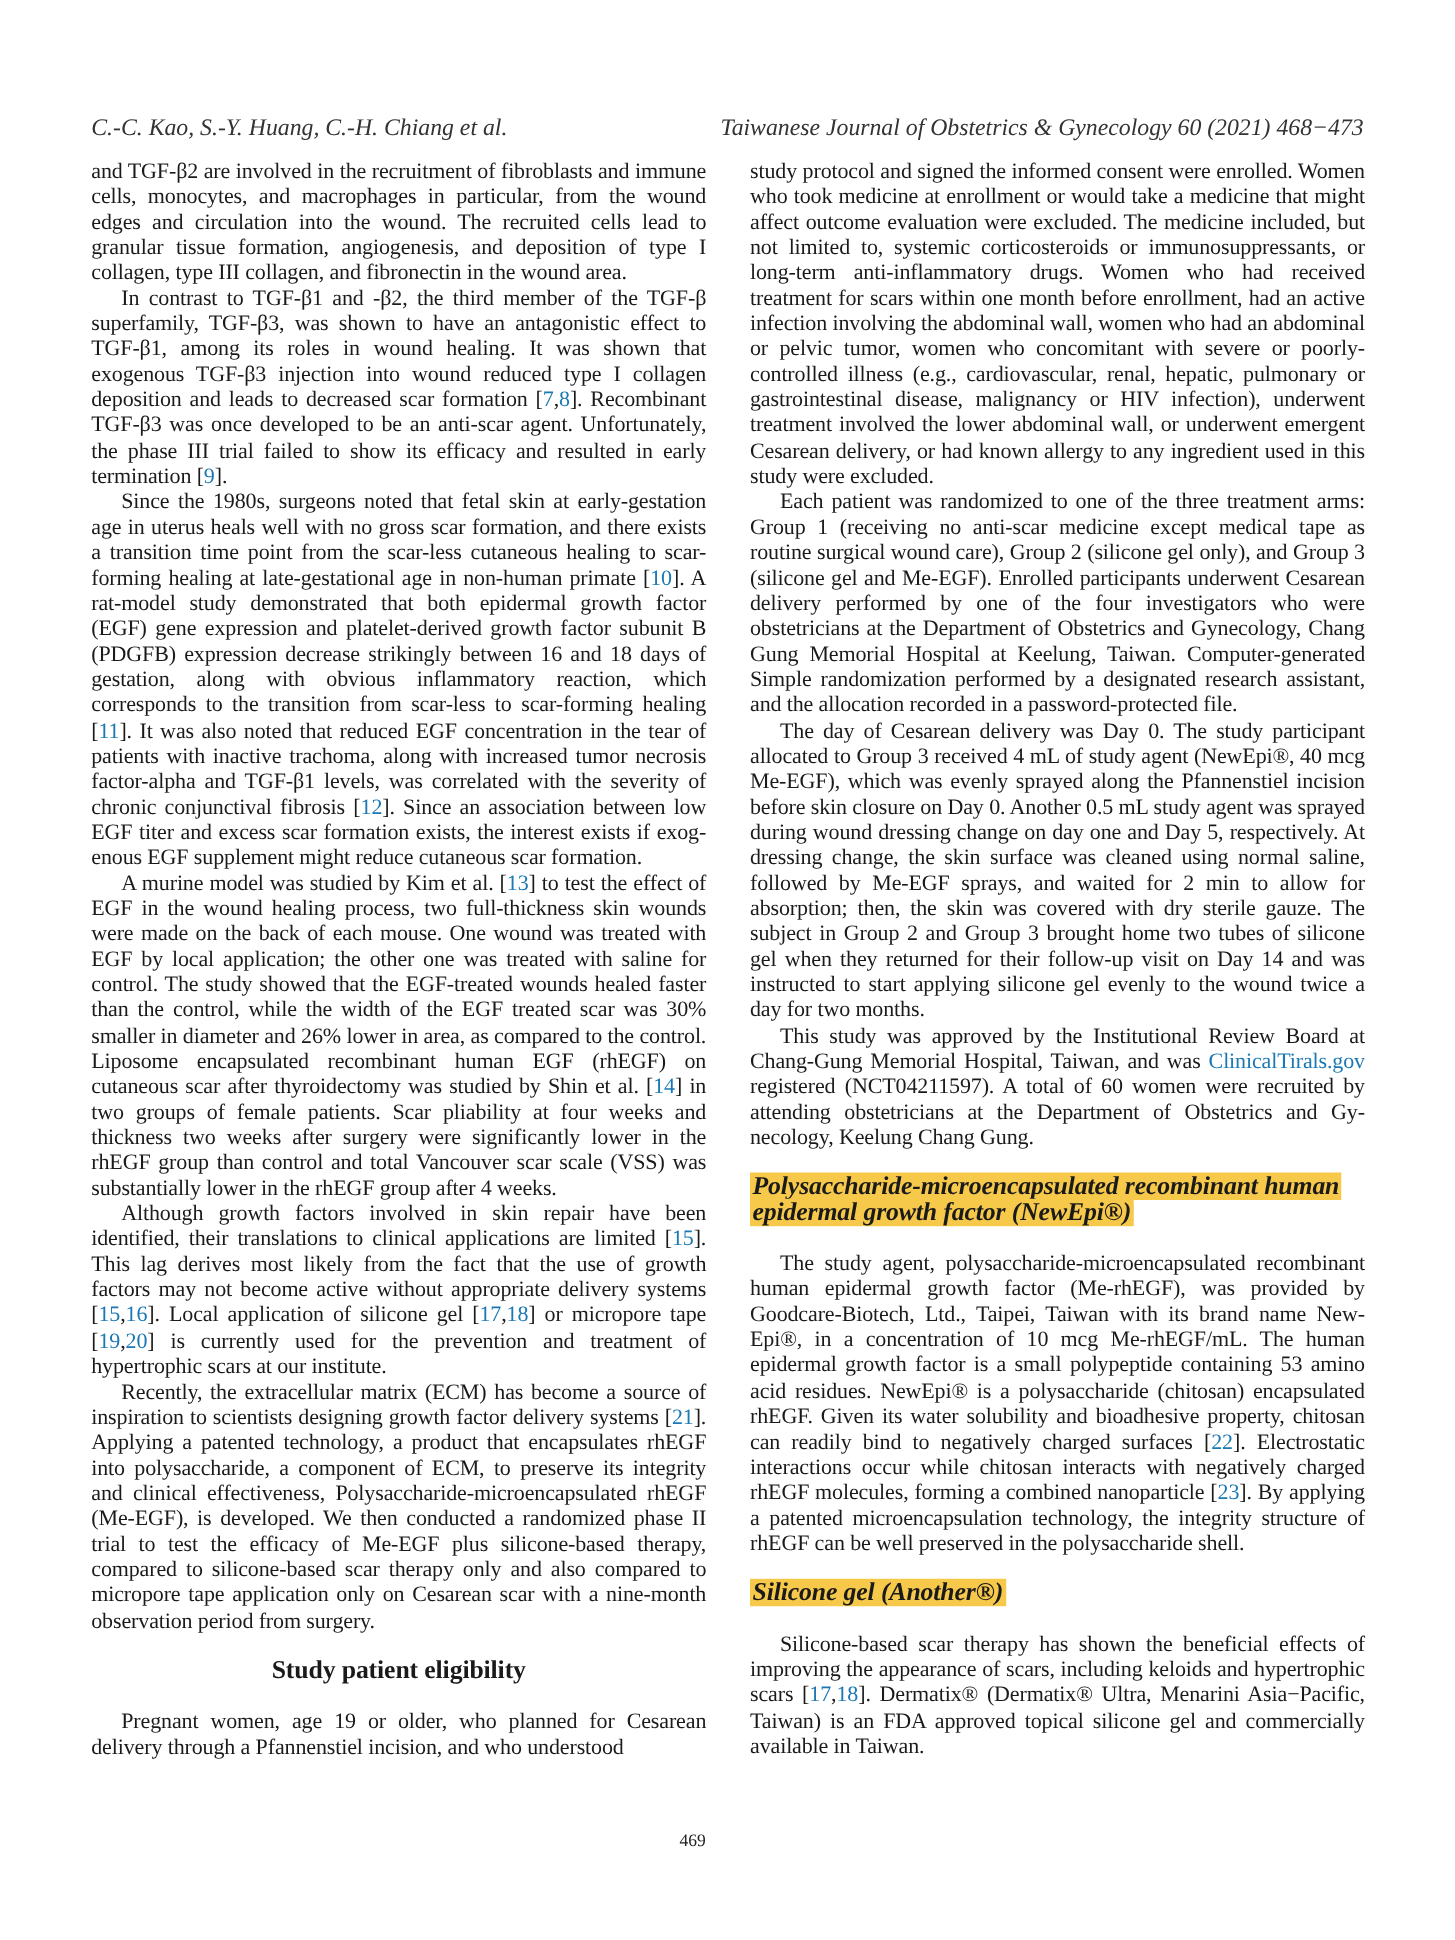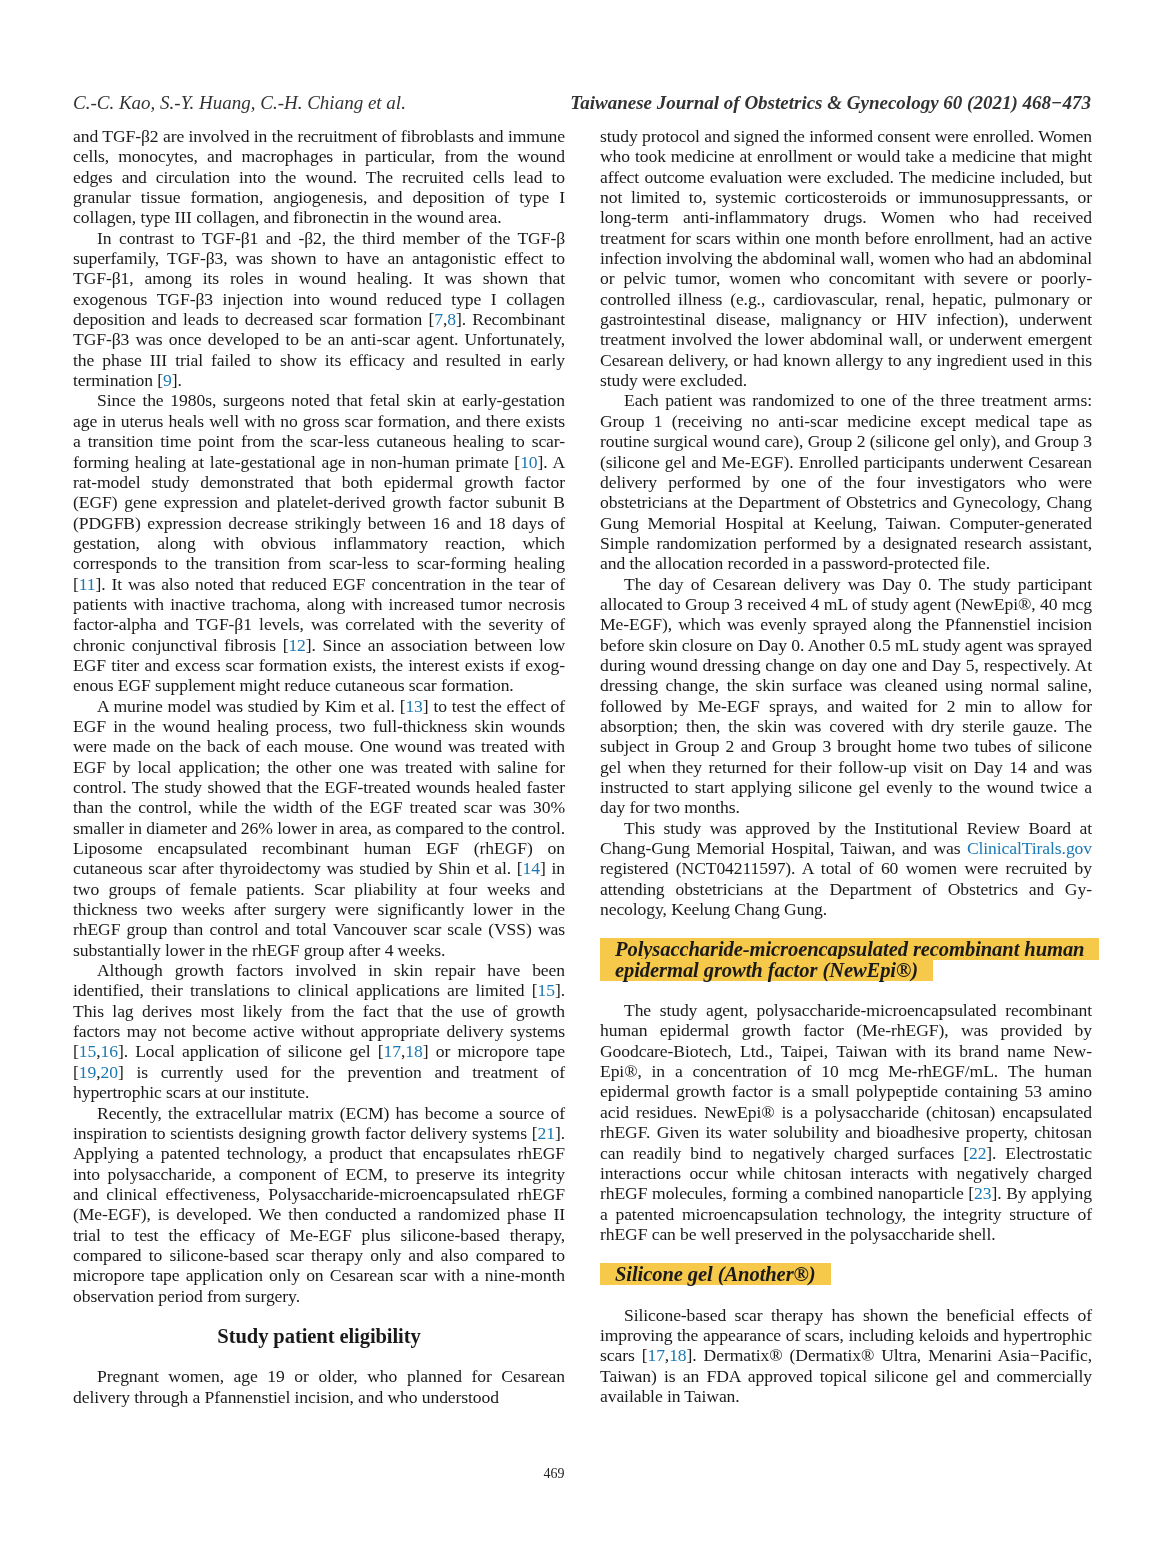--- a/index.html
+++ b/index.html
@@ -7,21 +7,21 @@
     width: 1164px; height: 1552px; position: relative; overflow: hidden;
     font-family: "DejaVu Serif", "Liberation Serif", serif;
     color: #1a1a1a;
   }
   .running-head {
     position: absolute; top: 92px;
     font-family: "Liberation Serif", "DejaVu Serif", serif;
     font-style: italic; font-size: 19px; color: #333;
   }
   .rh-left { left: 73px; }
-  .rh-right { right: 73px; text-align: right; font-weight: bold; }
+  .rh-right { right: 73px; text-align: right; }
   .col {
     position: absolute; top: 126px; width: 492px;
     font-family: "Liberation Serif", "DejaVu Serif", serif;
     font-size: 17.6px; line-height: 20.35px;
     text-align: justify; letter-spacing: -0.1px;
   }
   .col-left { left: 73px; }
   .col-right { left: 600px; }
   .para { margin: 0; text-indent: 24px; hyphens: manual; }
   .para.noindent { text-indent: 0; }
@@ -32,21 +32,21 @@
   }
   .subsection-heading {
     margin: 20px 0 20px 0; text-indent: 0; text-align: center;
   }
   .hl-heading {
     font-style: italic; text-indent: 0; text-align: left;
     margin: 20px 0 20px 0;
   }
   .hl {
     background: #f7c94b; box-decoration-break: clone; -webkit-box-decoration-break: clone;
-    padding: 0 15px;
+    padding: 0 2px;
   }
   .page-number {
     position: absolute; top: 1466px; left: 0; width: 1108px; text-align: center;
     font-family: "Liberation Serif", "DejaVu Serif", serif; font-size: 14px; color: #222;
   }
 </style>
 </head>
 <body>
 
 <div class="running-head rh-left">C.-C. Kao, S.-Y. Huang, C.-H. Chiang et al.</div>

